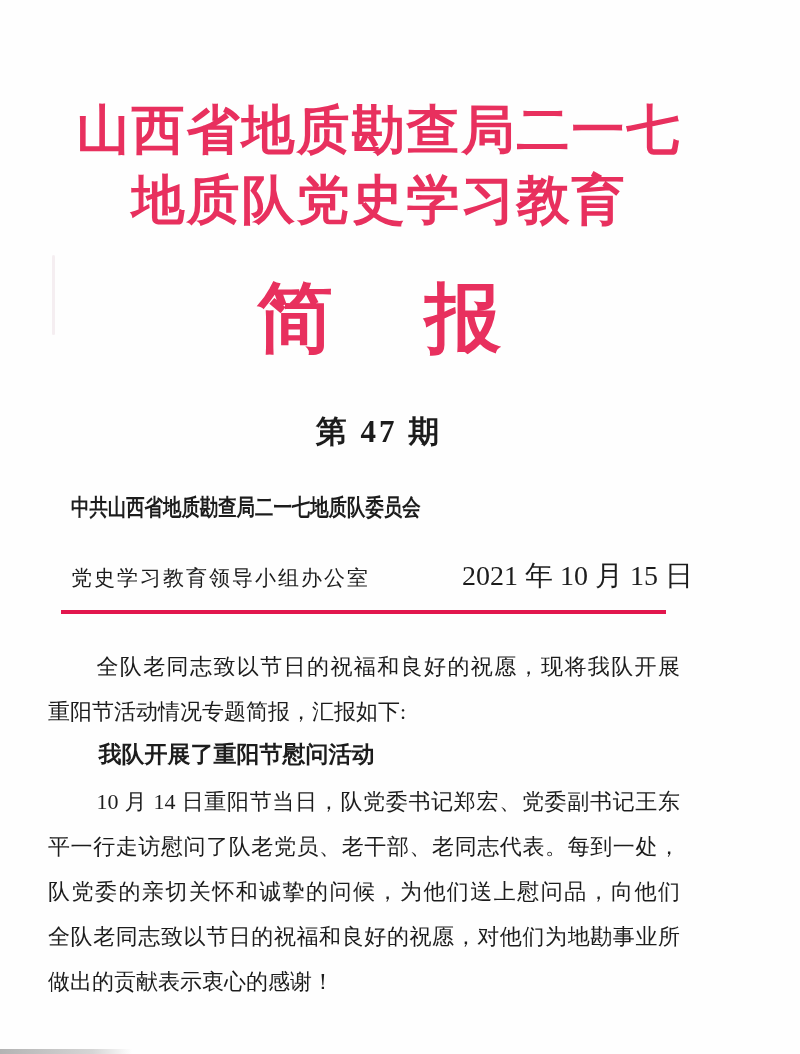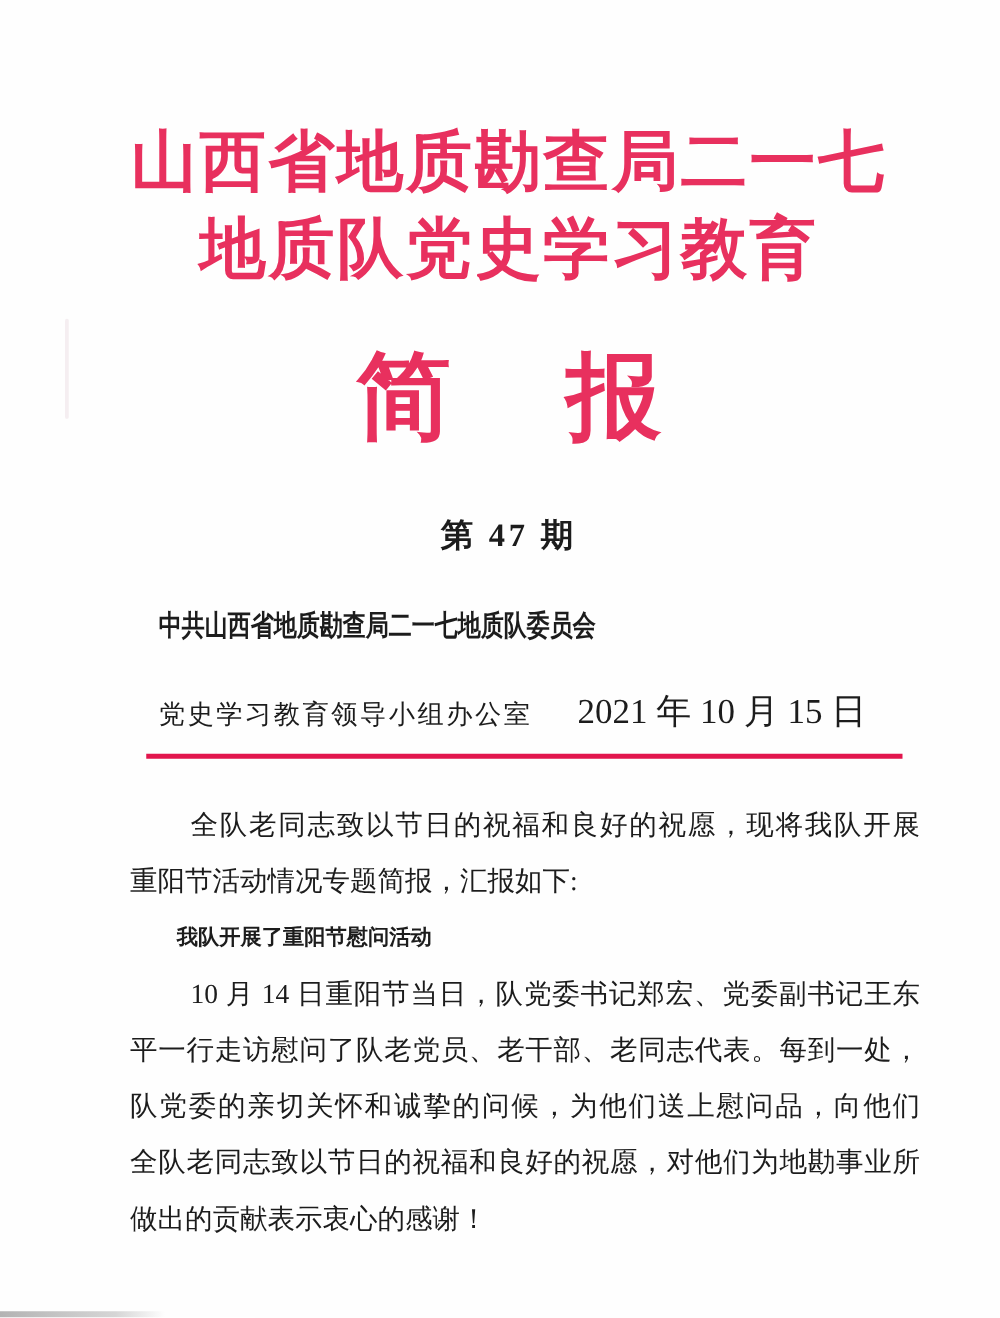--- a/index.html
+++ b/index.html
@@ -12,21 +12,21 @@
   body{
     width:800px;height:1054px;
     position:relative;
     font-family:"Liberation Serif","DejaVu Serif",serif;
     color:var(--ink);
     overflow:hidden;
   }
   .page{
     position:absolute;inset:0;
     background:#fefefe;
-    padding:95px 90px 0 104px;
+    padding:95px 90px 0 48px;
   }
   
   .masthead{
     text-align:center;
     color:var(--accent);
     font-weight:bold;
     font-size:53px;
     line-height:70px;
     letter-spacing:2px;
   }
@@ -38,21 +38,21 @@
     color:var(--accent);
     font-weight:bold;
     font-size:76px;
     line-height:86px;
   }
   
   .issue-number{
     margin-top:50px;
     text-align:center;
     font-weight:bold;
-    font-size:26px;
+    font-size:31px;
     letter-spacing:3px;
   }
   
   .issuer{
     margin-top:40px;
     margin-left:23px;
   }
   .issuer-line1{
     font-size:23px;
     font-weight:600;
@@ -98,23 +98,23 @@
   .line{
     text-align:justify;
     text-align-last:justify;
     text-justify:inter-character;
     height:45px;
     overflow:visible;
   }
   .line.last{text-align-last:left;}
   .line.indent{text-indent:2.2em;}
   .para.bold-heading .line{
-    font-family:Liberation Sans, sans-serif;
+    font-family:Liberation Mono, monospace;
     font-weight:bold;
-    font-size:17px;
+    font-size:23px;
     text-align-last:left;
   }
   
   .smudge-bottom{
     position:absolute;
     left:0;bottom:0;
     width:132px;height:5px;
     background:linear-gradient(90deg,#9a9a9a,#c8c8c8 70%,transparent);
     opacity:.75;
   }

